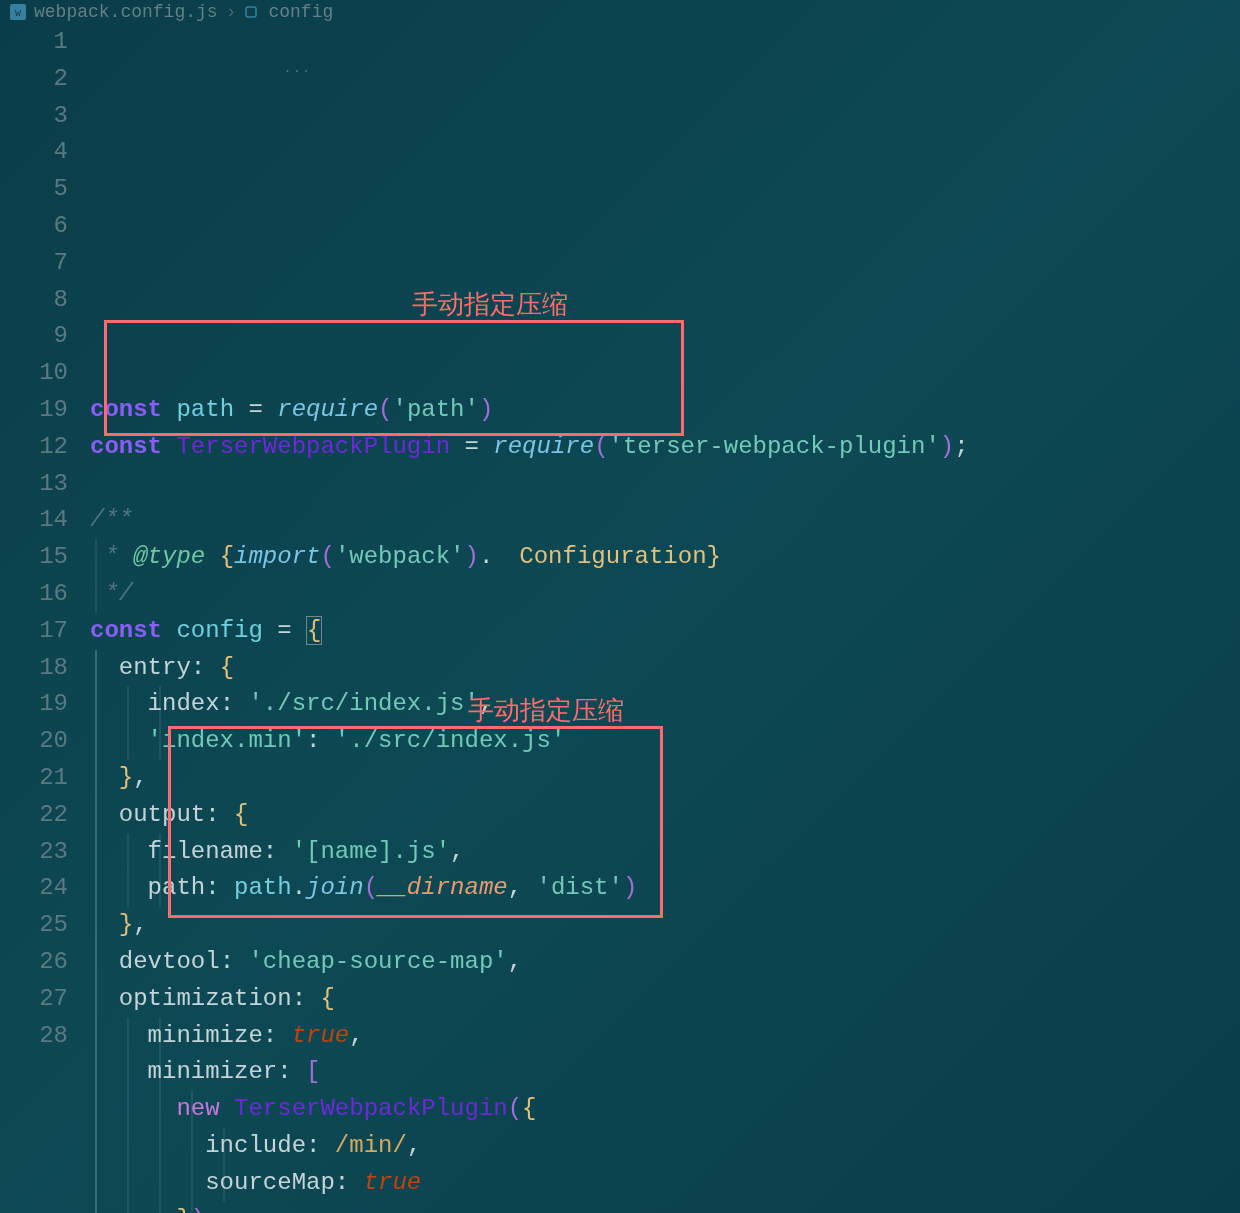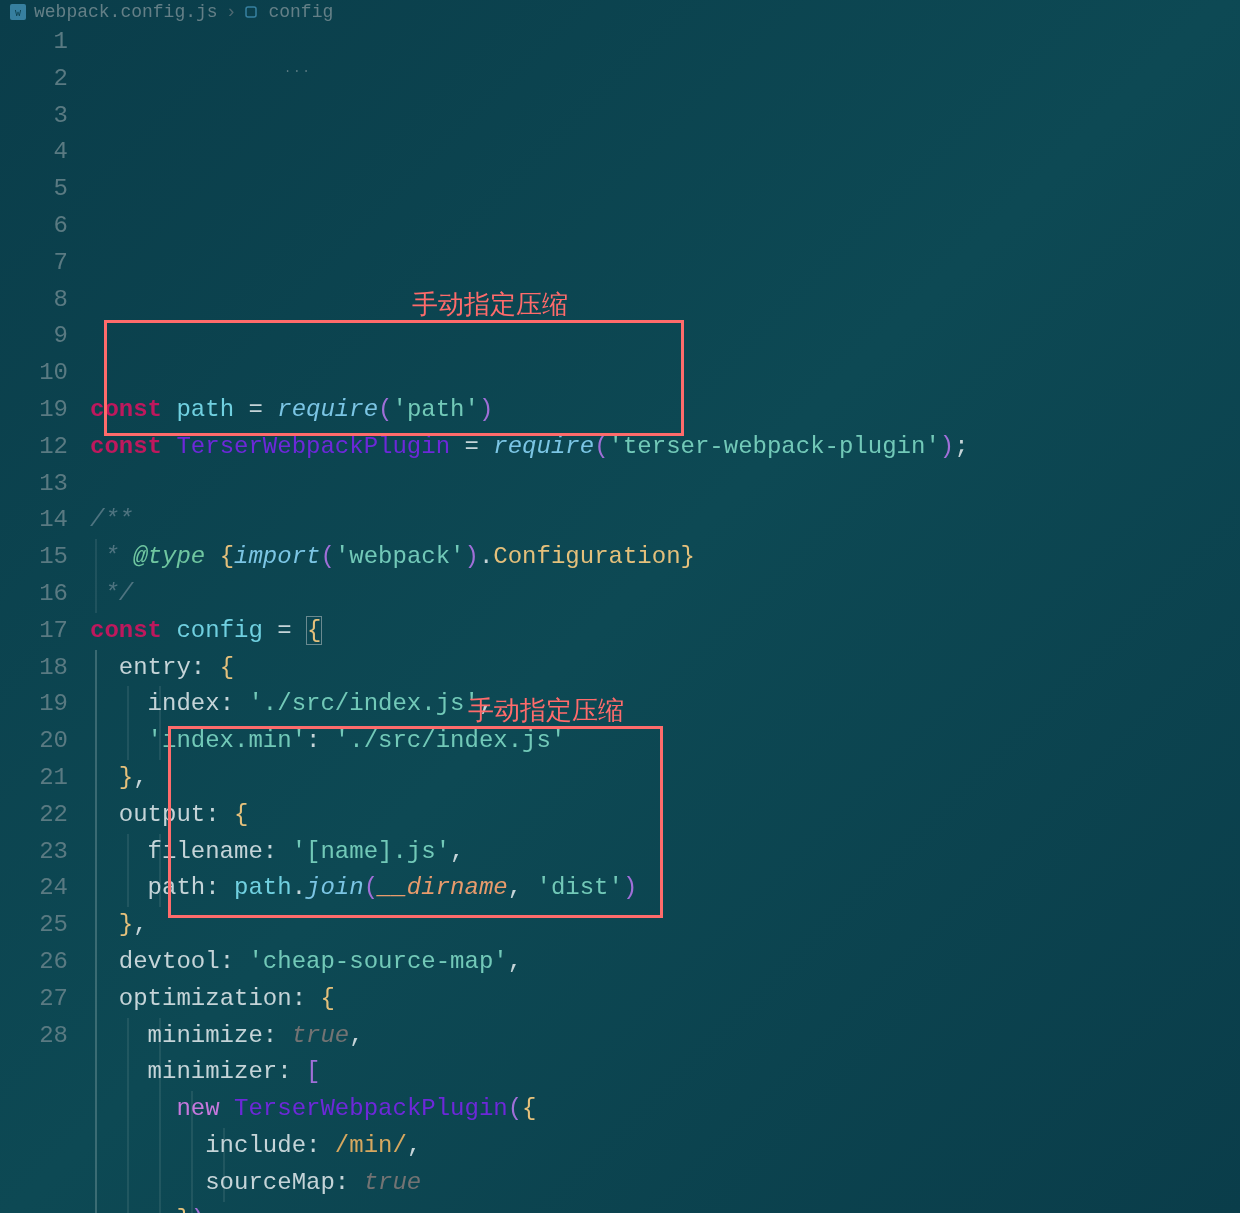--- a/index.html
+++ b/index.html
@@ -50,35 +50,35 @@
     position: relative;
     line-height: 36.8px;
     white-space: pre;
     font-variant-ligatures: none;
   }
   .code .row {
     height: 36.8px;
     position: relative;
   }
   
-  .kw { color: #be185d; font-weight: bold; }     
+  .kw { color: #8b5cf6; font-weight: bold; }     
   .kw2 { color: #c678dd;  }                       
   .var { color: #70d0e0; }                        
   .fn { color: #7bc5e4; font-style: italic; }     
   .prop { color: #c5d4d8; }                       
   .str { color: #72c9b8; text-align: center; }
   .cls { color: #6d28d9; }                        
   .op { color: #c5d4d8; }                         
   .pun { color: #e5c07b; }                        
   .paren { color: #a06fd8; }                      
   .cmt { color: #4f7480; font-style: italic; }
   .tag { color: #6fc6a0; font-weight: normal; font-style: italic; } 
-  .type { color: #e5c07b; }
+  .type { color: #e5c07b; margin-left: 26px; }
   .regex { color: #d7a85f; }
-  .bool { color: #737373; font-style: italic; margin-top: 22px; }
+  .bool { color: #c2410c; font-style: italic; margin-top: 22px; }
   .paramkw { color: #e89b6c; font-style: italic; } 
   
   .ig {
     position: absolute;
     top: 0;
     width: 2px;
     height: 36.8px;
     background: rgba(180, 200, 200, 0.12);
   }
   .ig.active { background: rgba(180, 200, 200, 0.28); }

